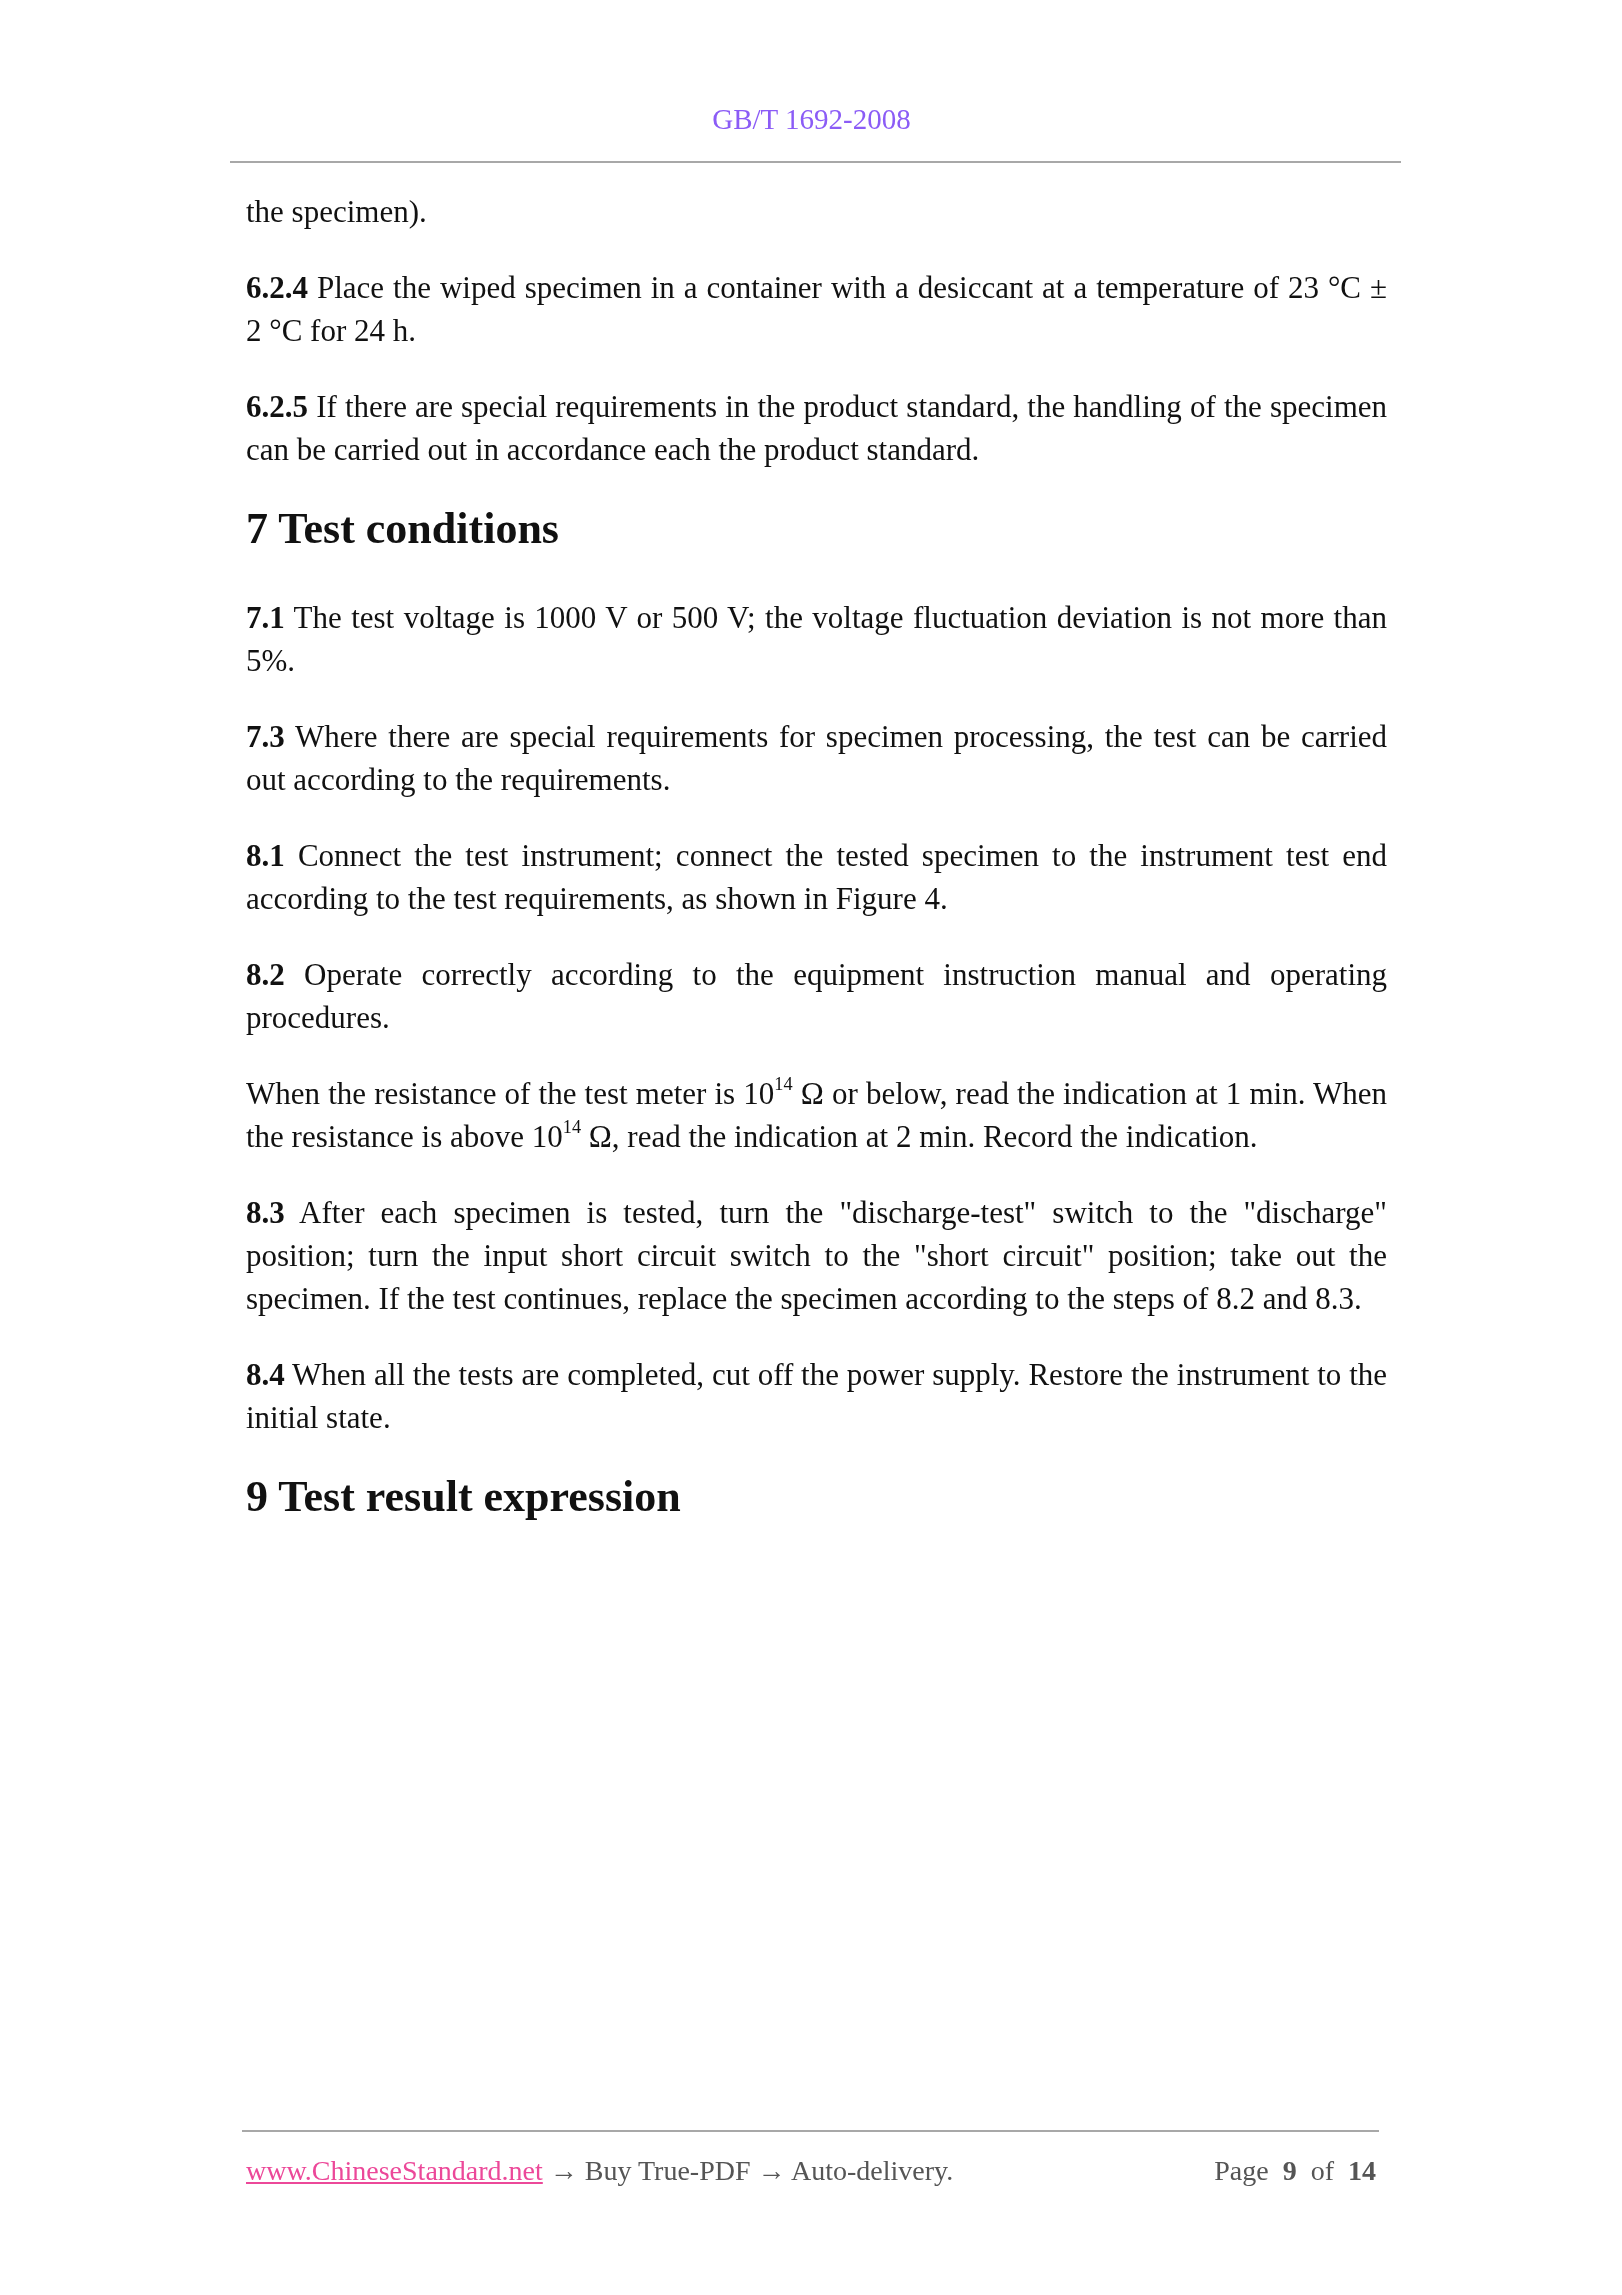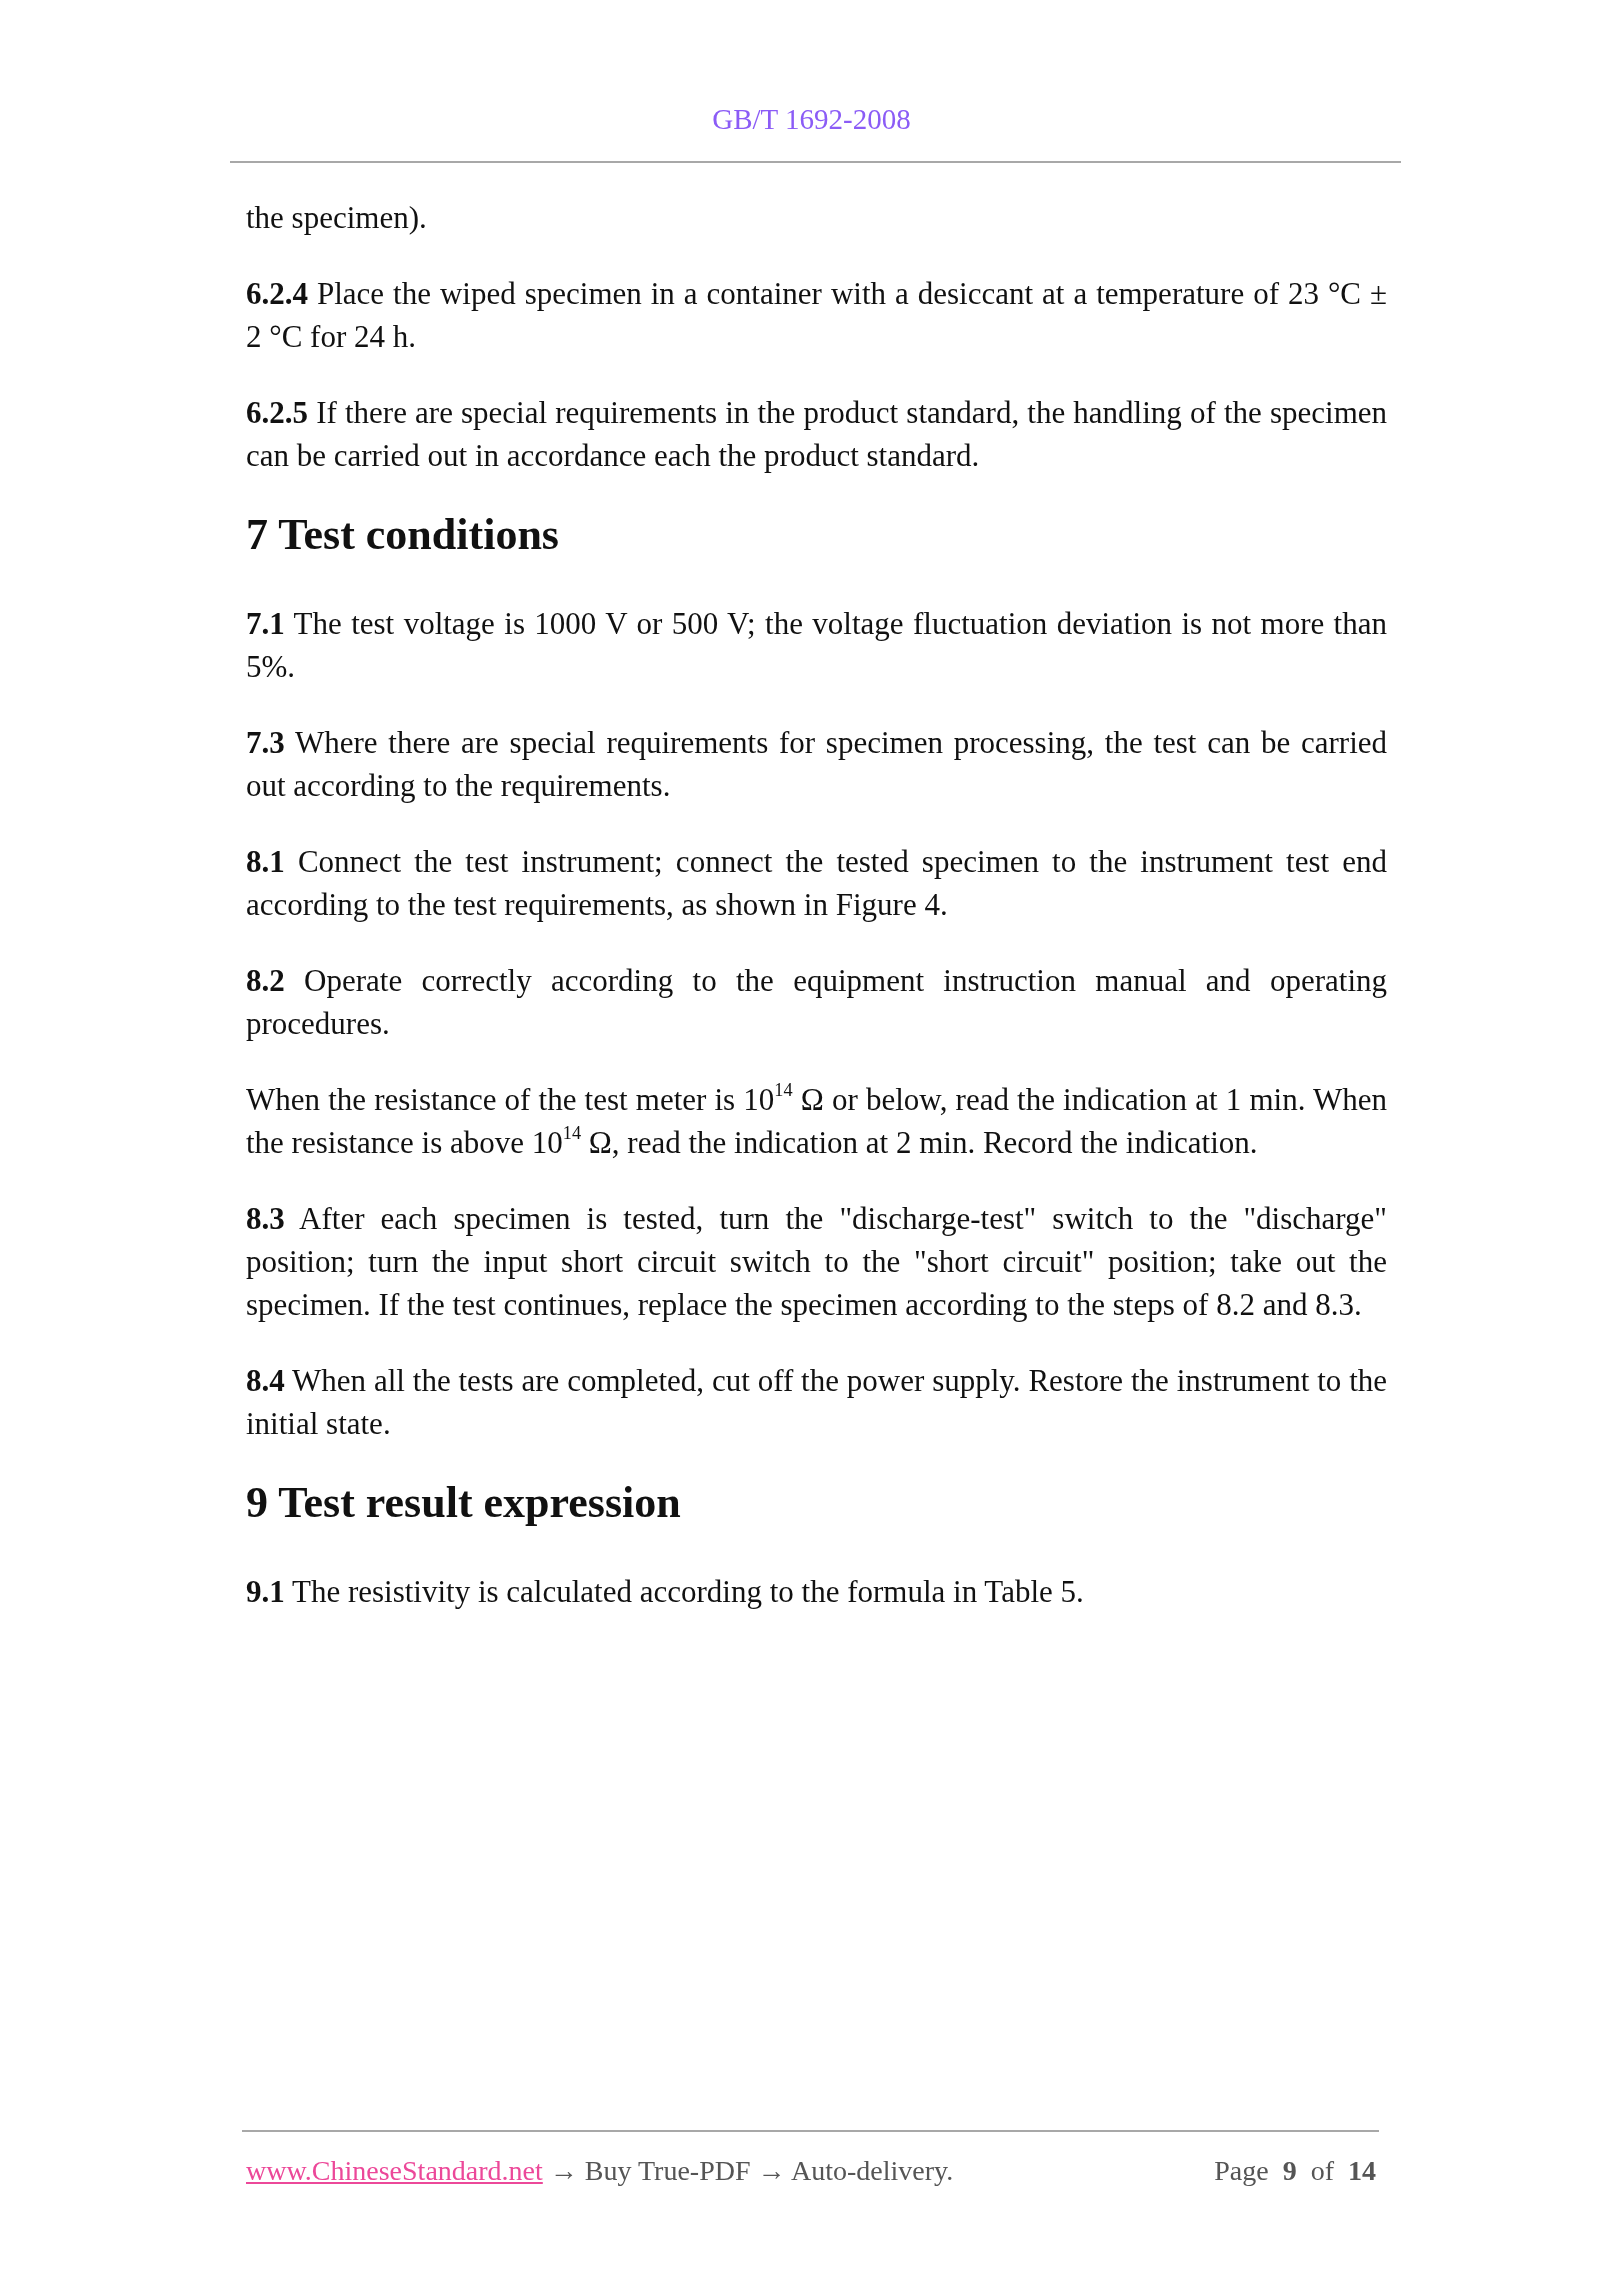--- a/index.html
+++ b/index.html
@@ -11,21 +11,21 @@
       position: absolute; top: 103px; left: 0; width: 1623px; text-align: center;
       font-size: 29px; color: #8b5cf6;
     }
     .header-rule {
       position: absolute; top: 161px; left: 230px; width: 1171px; height: 1.7px; background: #a8a8a8;
     }
     .content {
       position: absolute; top: 190px; left: 246px; width: 1141px;
     }
     .para {
-      font-size: 31px; line-height: 43px; margin: 6px 0 33px 0; text-align: justify;
+      font-size: 31px; line-height: 43px; margin: 0 0 33px 0; text-align: justify;
     }
     .para .num { font-weight: bold; }
     .heading {
       font-size: 44px; font-weight: bold; margin: 30px 0 42px 0; line-height: 50px;
     }
     sup { font-size: 18.3px; line-height: 0; vertical-align: 14px; }
     .footer-rule {
       position: absolute; top: 2130px; left: 242px; width: 1137px; height: 1.7px; background: #a8a8a8;
     }
     .footer {
@@ -61,21 +61,20 @@
   <p class="para"><span class="num">8.2</span><span> Operate correctly according to the equipment instruction manual and operating procedures.</span></p>
 
   <p class="para"><span>When the resistance of the test meter is 10</span><sup>14</sup><span> Ω or below, read the indication at 1 min. When the resistance is above 10</span><sup>14</sup><span> Ω, read the indication at 2 min. Record the indication.</span></p>
 
   <p class="para"><span class="num">8.3</span><span> After each specimen is tested, turn the "discharge-test" switch to the "discharge" position; turn the input short circuit switch to the "short circuit" position; take out the specimen. If the test continues, replace the specimen according to the steps of 8.2 and 8.3.</span></p>
 
   <p class="para"><span class="num">8.4</span><span> When all the tests are completed, cut off the power supply. Restore the instrument to the initial state.</span></p>
 
   <h2 class="heading">9 Test result expression</h2>
 
-  <p class="para"><span class="num">9.1</span><span> The resistivity is calculated according to the formula in Table 5.</span></p>
 </div>
 
 <div class="footer-rule"></div>
 <div class="footer">
   <div>
     <a>www.ChineseStandard.net</a><span> → </span><span>Buy True-PDF</span><span> → </span><span>Auto-delivery.</span>
   </div>
   <div>
     <span>Page</span>&nbsp;
     <span class="pn">9</span>&nbsp;

